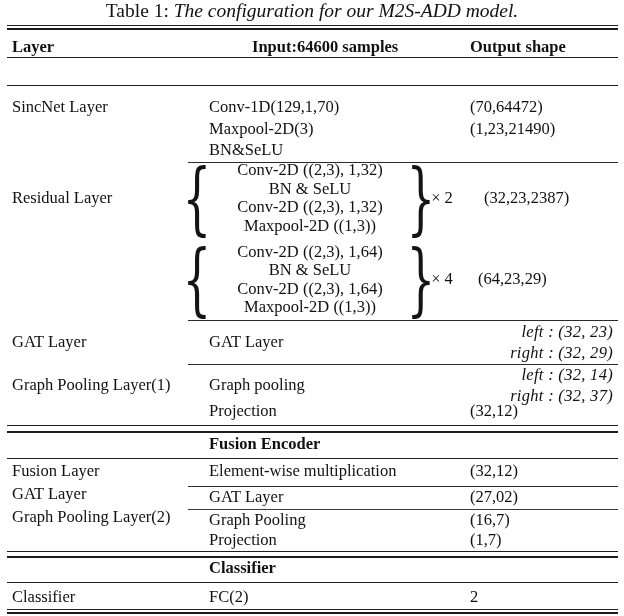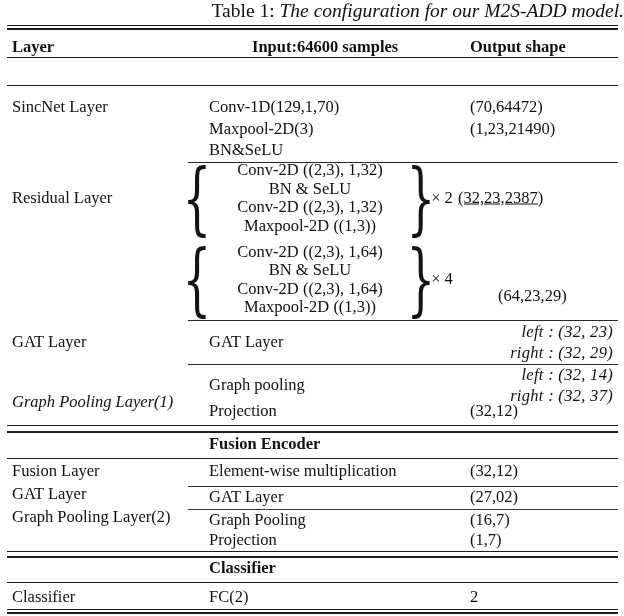--- a/index.html
+++ b/index.html
@@ -11,21 +11,21 @@
   .t { position:absolute; white-space:nowrap; transform:translateY(-50%); line-height:1.15; }
   .ctr { transform:translate(-50%,-50%); }
   .b { font-weight:bold; }
   .it { font-style:italic; }
   .rt { text-align:right; transform:translateY(-50%); }
   .rule { position:absolute; background:#1d1d1d; }
   .full { left:7px; width:611px; height:1.6px; }
   .thin { height:1.1px; }
   .thick { height:2.2px; }
   .cline { left:188px; width:430px; height:1.4px; background:#2a2a2a; }
-  .title-wrap { position:absolute; top:11px; left:0; width:624px; text-align:right;
+  .title-wrap { position:absolute; top:11px; left:0; width:624px; text-align:center;
     font-size:19.5px; transform:translateY(-50%); white-space:nowrap; }
   .brace { position:absolute; font-family:"DejaVu Serif",serif; font-size:78px;
     line-height:1; color:#141414; transform:translate(-50%,-50%) scale(0.58,1.0);
     font-weight:400; }
   .mi { font-style:italic; letter-spacing:0.3px; }
 </style>
 </head>
 <body>
 
 <div class="page">
@@ -57,41 +57,41 @@
 
   <div class="t" style="left:12px; top:198px;">Residual Layer</div>
 
   <div class="brace" style="left:197px; top:198px;">{</div>
   <div class="brace" style="left:421px; top:198px;">}</div>
   <div class="t ctr" style="left:310px; top:170px;">Conv-2D ((2,3), 1,32)</div>
   <div class="t ctr" style="left:310px; top:188.5px;">BN &amp; SeLU</div>
   <div class="t ctr" style="left:310px; top:207px;">Conv-2D ((2,3), 1,32)</div>
   <div class="t ctr" style="left:310px; top:225.5px;">Maxpool-2D ((1,3))</div>
   <div class="t ctr" style="left:442px; top:198px;">× 2</div>
-  <div class="t" style="left:458px; top:198px;text-decoration:underline;">(32,23,2387)</div>
+  <div class="t" style="left:484px; top:198px;">(32,23,2387)</div>
 
   <div class="brace" style="left:197px; top:279px;">{</div>
   <div class="brace" style="left:421px; top:279px;">}</div>
   <div class="t ctr" style="left:310px; top:251.5px;">Conv-2D ((2,3), 1,64)</div>
   <div class="t ctr" style="left:310px; top:270px;">BN &amp; SeLU</div>
   <div class="t ctr" style="left:310px; top:288.5px;">Conv-2D ((2,3), 1,64)</div>
   <div class="t ctr" style="left:310px; top:307px;">Maxpool-2D ((1,3))</div>
   <div class="t ctr" style="left:442px; top:279px;">× 4</div>
-  <div class="t" style="left:498px; top:279px;margin-top:17px;">(64,23,29)</div>
+  <div class="t" style="left:478px; top:279px;">(64,23,29)</div>
 
   <div class="rule cline" style="top:320px;"></div>
 
   <div class="t" style="left:12px;  top:342px;">GAT Layer</div>
   <div class="t" style="left:209px; top:342px;">GAT Layer</div>
   <div class="t rt mi" style="right:11px; top:332px;">left : (32, 23)</div>
   <div class="t rt mi" style="right:11px; top:353px;">right : (32, 29)</div>
 
   <div class="rule cline" style="top:363.5px;"></div>
 
-  <div class="t" style="left:12px;  top:402px;font-style:italic;">Graph Pooling Layer(1)</div>
+  <div class="t" style="left:12px;  top:385px;">Graph Pooling Layer(1)</div>
   <div class="t" style="left:209px; top:385px;">Graph pooling</div>
   <div class="t rt mi" style="right:11px; top:375px;">left : (32, 14)</div>
   <div class="t rt mi" style="right:11px; top:396px;">right : (32, 37)</div>
   <div class="t" style="left:209px; top:411px;">Projection</div>
   <div class="t" style="left:470px; top:411px;">(32,12)</div>
 
   <div class="rule full thin" style="top:425px;"></div>
   <div class="rule full thick" style="top:430.5px;"></div>
 
   <div class="t b" style="left:209px; top:444px;">Fusion Encoder</div>

